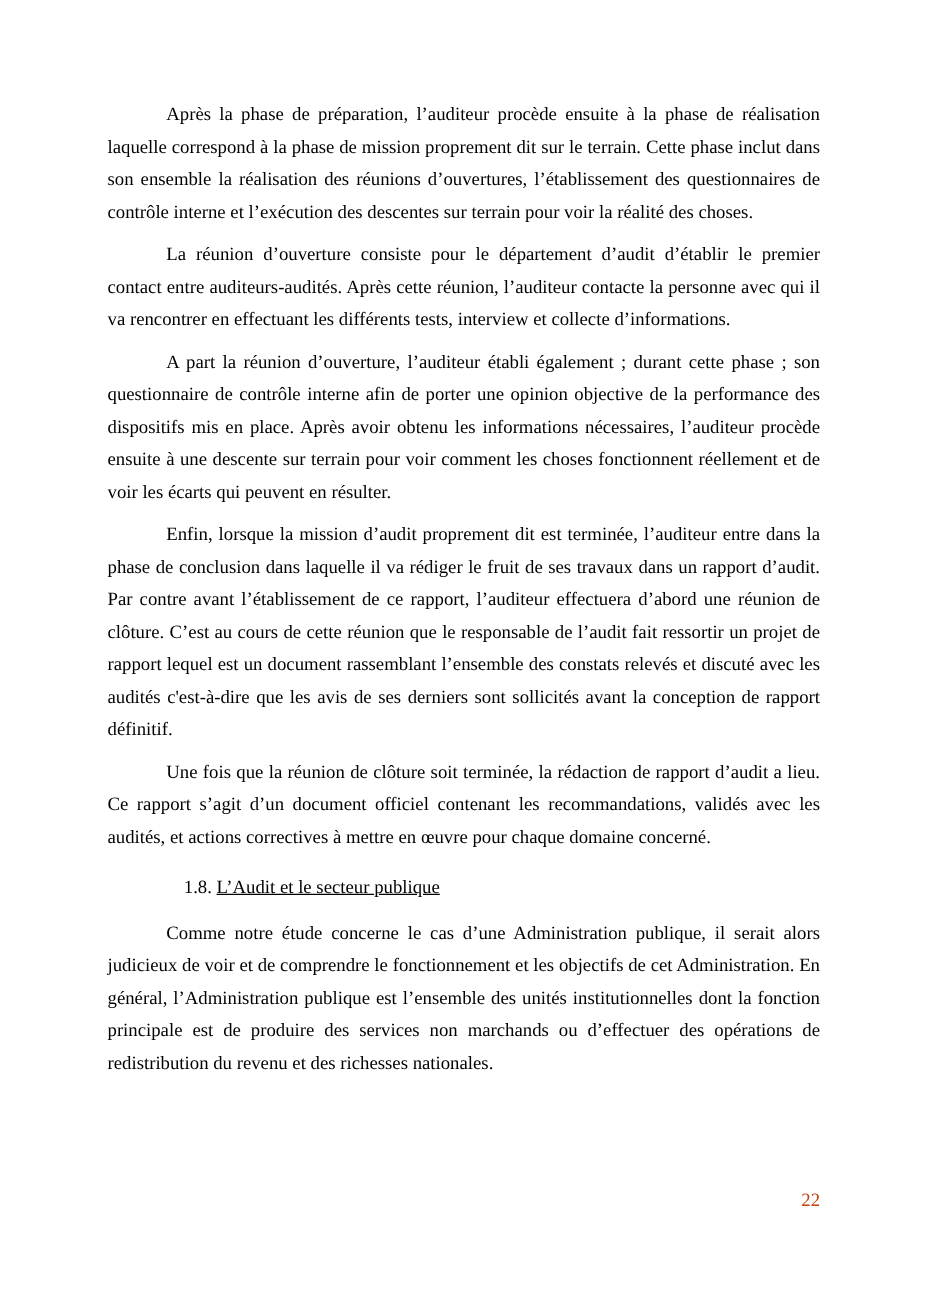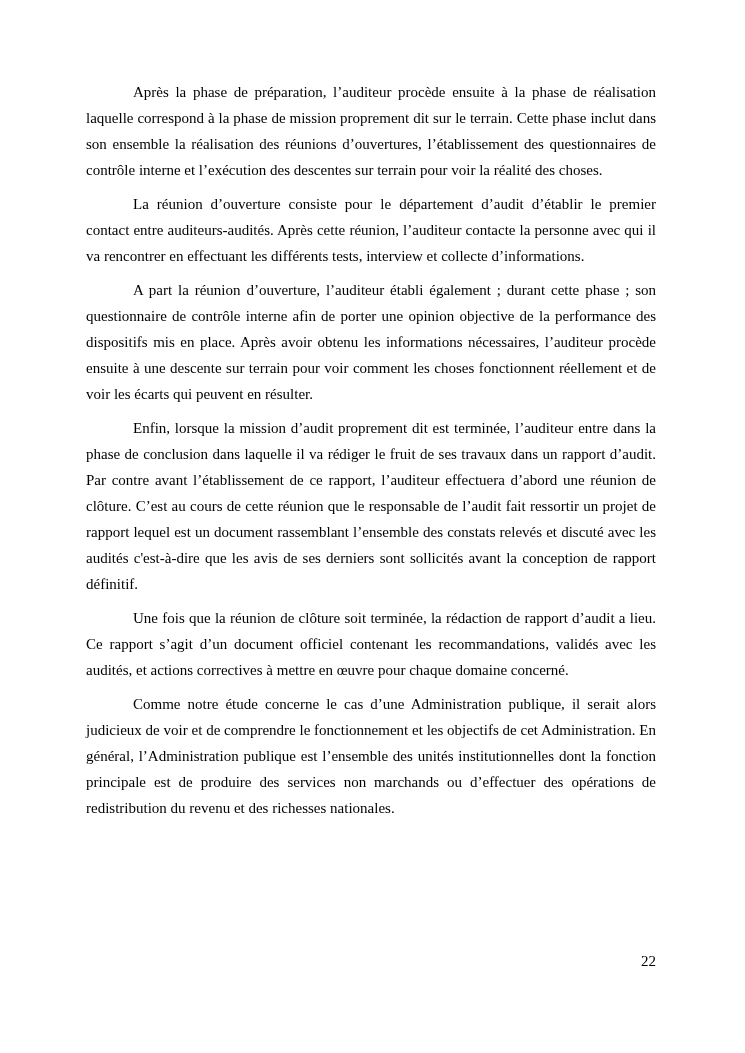--- a/index.html
+++ b/index.html
@@ -44,32 +44,36 @@
   }
   .heading-title {
     text-decoration: underline;
   }
   .page-number {
     position: absolute;
     top: 948px;
     right: 89px;
     font-size: 15px;
     line-height: 26px;
-    color: #000000;
+    color: #c2410c;
   }
 </style>
 </head>
 <body>
 
 <div class="page">
   <div class="content">
     <p class="body-par">Après la phase de préparation, l’auditeur procède ensuite à la phase de réalisation laquelle correspond à la phase de mission proprement dit sur le terrain. Cette phase inclut dans son ensemble la réalisation des réunions d’ouvertures, l’établissement des questionnaires de contrôle interne et l’exécution des descentes sur terrain pour voir la réalité des choses.</p>
     <p class="body-par">La réunion d’ouverture consiste pour le département d’audit d’établir le premier contact entre auditeurs-audités. Après cette réunion, l’auditeur contacte la personne avec qui il va rencontrer en effectuant les différents tests, interview et collecte d’informations.</p>
     <p class="body-par">A part la réunion d’ouverture, l’auditeur établi également ; durant cette phase ; son questionnaire de contrôle interne afin de porter une opinion objective de la performance des dispositifs mis en place. Après avoir obtenu les informations nécessaires, l’auditeur procède ensuite à une descente sur terrain pour voir comment les choses fonctionnent réellement et de voir les écarts qui peuvent en résulter.</p>
     <p class="body-par">Enfin, lorsque la mission d’audit proprement dit est terminée, l’auditeur entre dans la phase de conclusion dans laquelle il va rédiger le fruit de ses travaux dans un rapport d’audit. Par contre avant l’établissement de ce rapport, l’auditeur effectuera d’abord une réunion de clôture. C’est au cours de cette réunion que le responsable de l’audit fait ressortir un projet de rapport lequel est un document rassemblant l’ensemble des constats relevés et discuté avec les audités c'est-à-dire que les avis de ses derniers sont sollicités avant la conception de rapport définitif.</p>
     <p class="body-par">Une fois que la réunion de clôture soit terminée, la rédaction de rapport d’audit a lieu. Ce rapport s’agit d’un document officiel contenant les recommandations, validés avec les audités, et actions correctives à mettre en œuvre pour chaque domaine concerné.</p>
 
+    <h2 class="heading">
+      <span class="heading-number">1.8.</span>
+      <span class="heading-title">L’Audit et le secteur publique</span>
+    </h2>
 
     <p class="body-par">Comme notre étude concerne le cas d’une Administration publique, il serait alors judicieux de voir et de comprendre le fonctionnement et les objectifs de cet Administration. En général, l’Administration publique est l’ensemble des unités institutionnelles dont la fonction principale est de produire des services non marchands ou d’effectuer des opérations de redistribution du revenu et des richesses nationales.</p>
   </div>
 
   <div class="page-number">22</div>
 </div>
 
 </body></html>

